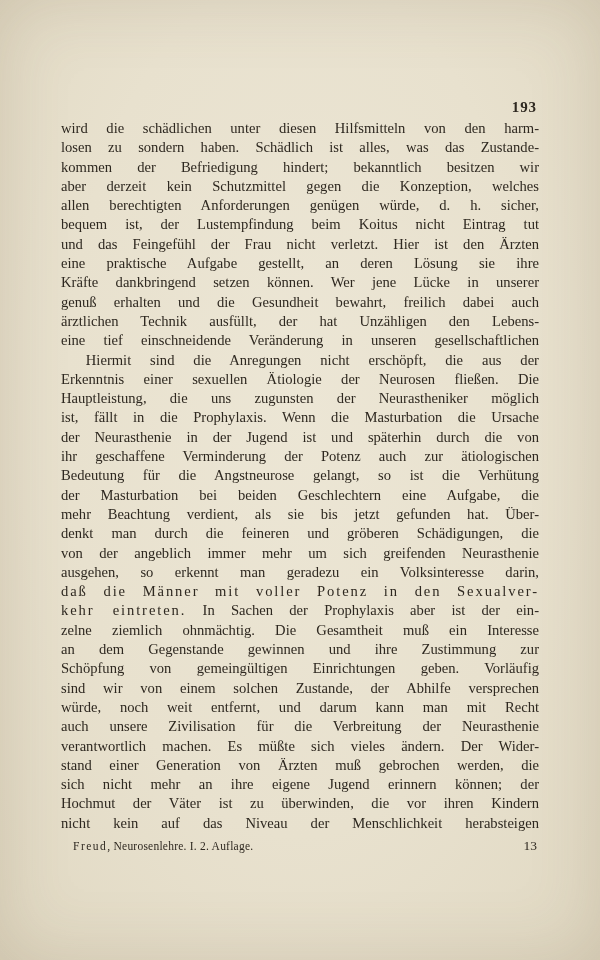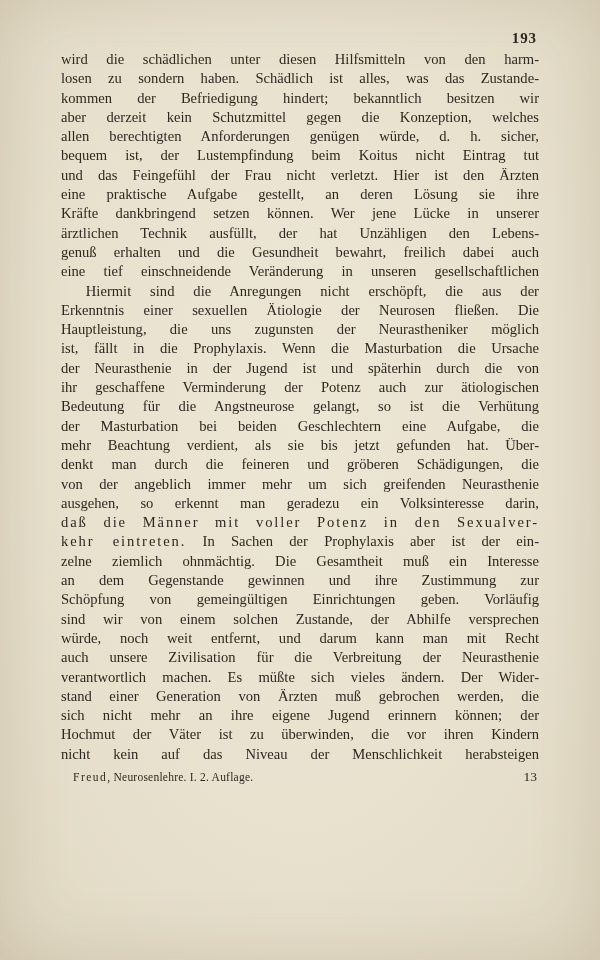--- a/index.html
+++ b/index.html
@@ -14,21 +14,21 @@
     margin: 0 auto;
     background: radial-gradient(ellipse at 50% 42%, #ece6d5 0%, #e8e1ce 55%, #e0d8c2 100%);
     box-shadow: inset 0 0 70px rgba(115, 95, 65, 0.18);
     font-family: "Liberation Serif", "DejaVu Serif", serif;
     color: #2e2820;
     overflow: hidden;
   }
   .content {
     width: 478px;
     margin: 0 auto;
-    padding-top: 30px;
+    padding-top: 99px;
   }
   .page-number {
     text-align: right;
     font-weight: bold;
     font-size: 15px;
     letter-spacing: 0.06em;
     padding-right: 2px;
   }
   .text-block {
     margin-top: 3px;
@@ -75,22 +75,22 @@
         <div class="para">
           <div class="line"><span>wird die schädlichen unter diesen Hilfsmitteln von den harm-</span></div>
           <div class="line"><span>losen zu sondern haben. Schädlich ist alles, was das Zustande-</span></div>
           <div class="line"><span>kommen der Befriedigung hindert; bekanntlich besitzen wir</span></div>
           <div class="line"><span>aber derzeit kein Schutzmittel gegen die Konzeption, welches</span></div>
           <div class="line"><span>allen berechtigten Anforderungen genügen würde, d. h. sicher,</span></div>
           <div class="line"><span>bequem ist, der Lustempfindung beim Koitus nicht Eintrag tut</span></div>
           <div class="line"><span>und das Feingefühl der Frau nicht verletzt. Hier ist den Ärzten</span></div>
           <div class="line"><span>eine praktische Aufgabe gestellt, an deren Lösung sie ihre</span></div>
           <div class="line"><span>Kräfte dankbringend setzen können. Wer jene Lücke in unserer</span></div>
+          <div class="line"><span>genuß erhalten und die Gesundheit bewahrt, freilich dabei auch</span></div>
           <div class="line"><span>ärztlichen Technik ausfüllt, der hat Unzähligen den Lebens-</span></div>
-          <div class="line"><span>genuß erhalten und die Gesundheit bewahrt, freilich dabei auch</span></div>
           <div class="line"><span>eine tief einschneidende Veränderung in unseren gesellschaftlichen</span></div>
         </div>
         <div class="para indent">
           <div class="line"><span>Hiermit sind die Anregungen nicht erschöpft, die aus der</span></div>
           <div class="line"><span>Erkenntnis einer sexuellen Ätiologie der Neurosen fließen. Die</span></div>
           <div class="line"><span>Hauptleistung, die uns zugunsten der Neurastheniker möglich</span></div>
           <div class="line"><span>ist, fällt in die Prophylaxis. Wenn die Masturbation die Ursache</span></div>
           <div class="line"><span>der Neurasthenie in der Jugend ist und späterhin durch die von</span></div>
           <div class="line"><span>ihr geschaffene Verminderung der Potenz auch zur ätiologischen</span></div>
           <div class="line"><span>Bedeutung für die Angstneurose gelangt, so ist die Verhütung</span></div>

